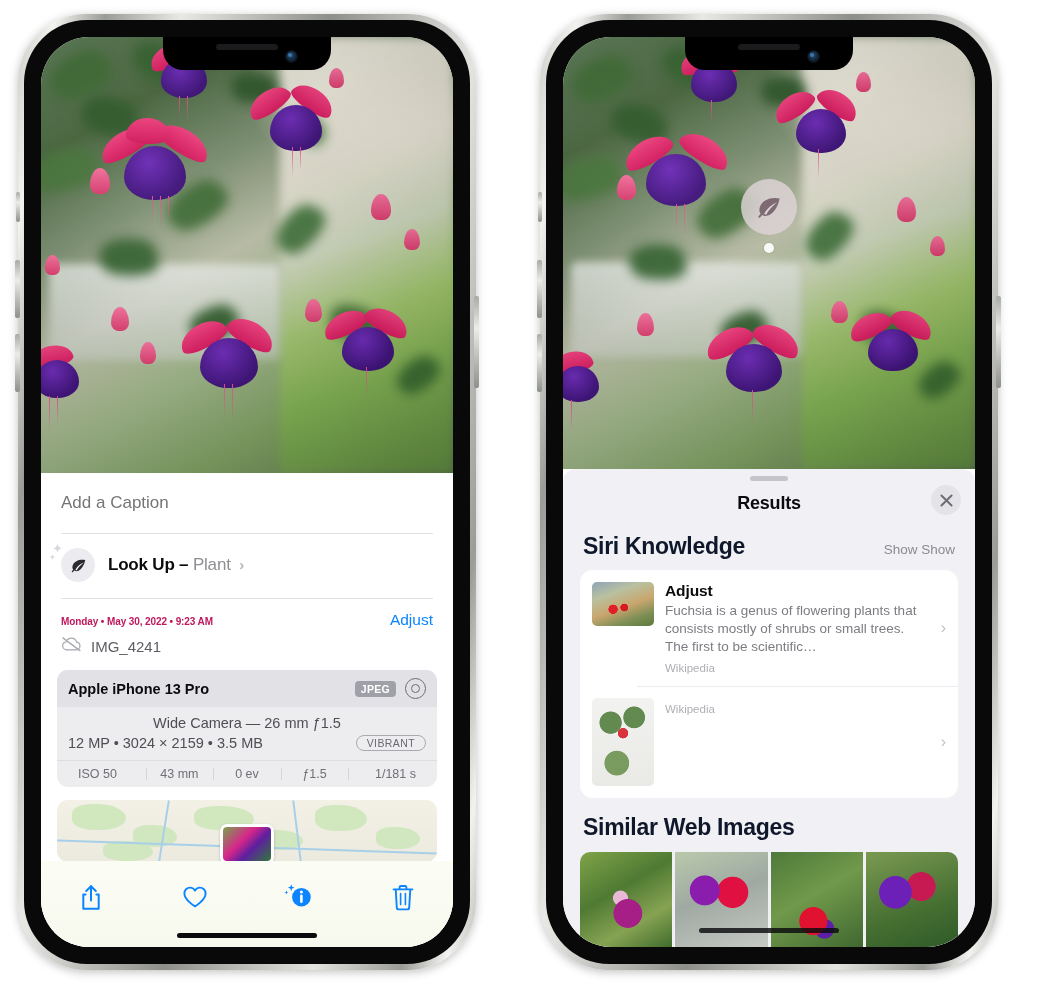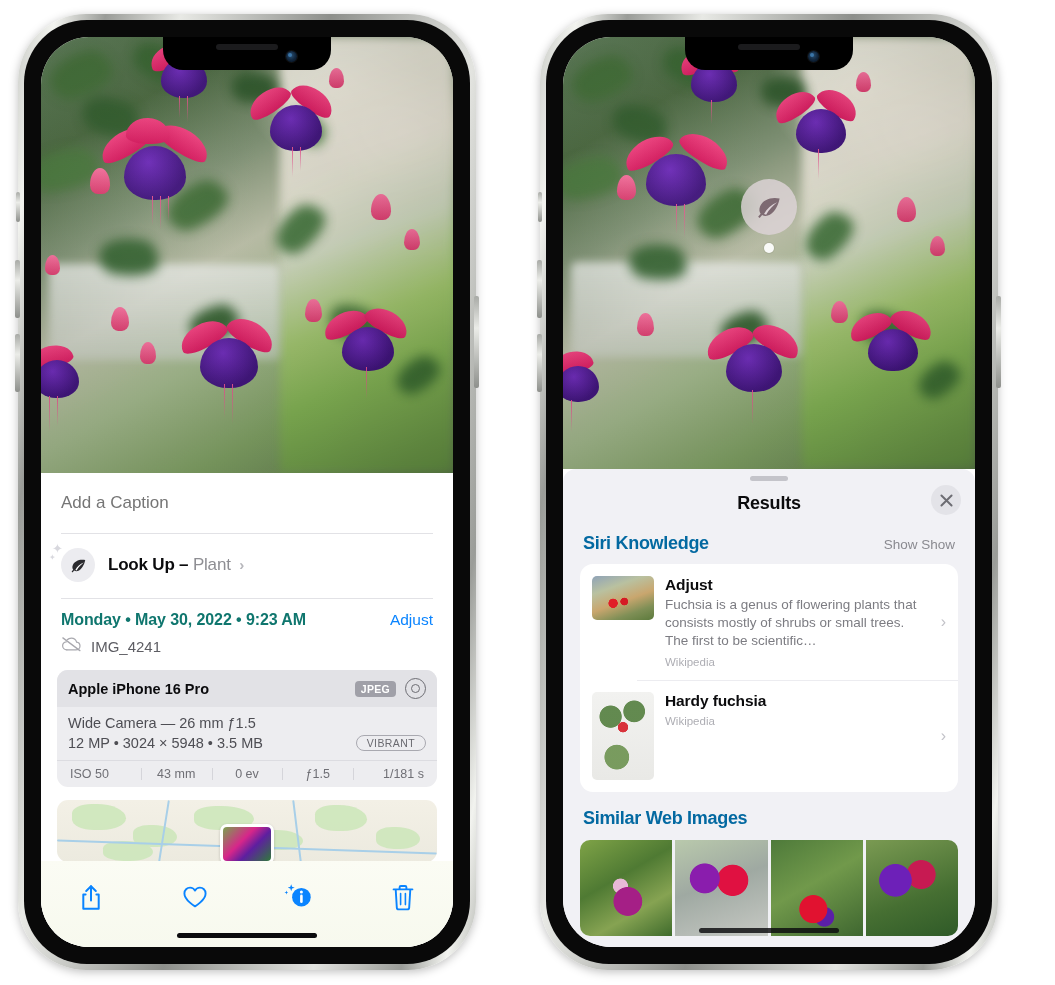--- a/index.html
+++ b/index.html
@@ -106,42 +106,42 @@
   .spark{position:absolute;color:#d8d8de;line-height:1;}
   .sp1{left:-9px;top:-6px;font-size:13px;}
   .sp2{left:-12px;top:6px;font-size:8px;}
   .lu-text{font-size:17px;font-weight:700;color:#0b0b0d;letter-spacing:-.2px;}
   .lu-text .sub{font-weight:400;color:#8e8e93;}
   .chev{color:#b6b6bb;font-size:15px;margin-left:4px;}
   .lookup-sep{height:1px;background:#e2e2e6;margin:16px 20px 0 20px;}
 
   .meta{padding:12px 20px 0 20px;}
   .meta-row1{display:flex;align-items:baseline;justify-content:space-between;}
-  .meta-date{font-size:16px;font-weight:700;color:#0f766e;letter-spacing:-.1px;}
+  .meta-date{font-size:10px;font-weight:700;color:#be185d;letter-spacing:-.1px;}
   .meta-adjust{font-size:15.5px;color:#0a84ff;cursor:pointer;}
   .meta-row2{display:flex;align-items:center;gap:9px;margin-top:7px;}
   .meta-file{font-size:15px;color:#5d5d63;}
 
   .camcard{margin:14px 16px 0 16px;border-radius:11px;overflow:hidden;background:#ededf0;}
   .cam-head{display:flex;align-items:center;justify-content:space-between;
     background:#e2e2e6;padding:8px 11px;}
   .cam-name{font-size:14.5px;font-weight:700;color:#0b0b0d;}
   .cam-right{display:flex;align-items:center;gap:9px;}
   .jpeg-chip{background:#a0a0a8;color:#fff;font-size:10.5px;font-weight:600;
     padding:2px 6px;border-radius:4px;letter-spacing:.3px;}
   .raw-ring{width:19px;height:19px;border-radius:50%;border:1.6px solid #6d6d73;
     display:flex;align-items:center;justify-content:center;}
   .raw-ring i{display:block;width:7px;height:7px;border-radius:50%;border:1.6px solid #6d6d73;}
   .cam-body{padding:8px 11px 9px 11px;}
-  .cam-l1{font-size:14.5px;color:#4e4e54;}
+  .cam-l1{font-size:14.5px;color:#4e4e54;text-align:center;}
   .cam-l2{display:flex;align-items:center;justify-content:space-between;margin-top:4px;}
   .cam-l2 span.t{font-size:14.5px;color:#4e4e54;}
   .vib-chip{border:1px solid #a9a9b0;border-radius:9px;padding:1px 10px;
     font-size:10.5px;color:#6a6a70;letter-spacing:.4px;}
-  .cam-foot{border-top:1px solid #dcdce1;display:flex;align-items:center;padding:6px 13px;}
+  .cam-foot{border-top:1px solid #dcdce1;display:flex;align-items:center;padding:6px 21px;}
   .cam-foot div{flex:1;text-align:center;font-size:12.5px;color:#6f6f75;position:relative;}
   .cam-foot div:first-child{text-align:left;}
   .cam-foot div:last-child{text-align:right;}
   .cam-foot div+div:before{content:"";position:absolute;left:0;top:1px;bottom:1px;width:1px;background:#d5d5da;}
 
   .mapcard{margin:13px 16px 0 16px;height:62px;border-radius:11px;overflow:hidden;position:relative;
     background:linear-gradient(180deg,#f3f0e6,#eceadf);}
   .mapgreen{position:absolute;border-radius:40% 60% 50% 45%;background:#cfe7bd;opacity:.95;}
   .mapriver{position:absolute;background:#a8cfe8;border-radius:3px;}
   .mappin{position:absolute;left:50%;transform:translateX(-50%);bottom:-2px;
@@ -160,21 +160,21 @@
 
   
   .sheet2{position:absolute;left:0;top:432px;width:100%;height:478px;
     background:#f1f1f5;border-top-left-radius:13px;border-top-right-radius:13px;overflow:hidden;}
   .grabber{width:38px;height:5px;border-radius:3px;background:#c4c4ca;margin:7px auto 0 auto;}
   .res-head{position:relative;height:44px;display:flex;align-items:center;justify-content:center;}
   .res-title{font-size:18px;font-weight:700;color:#0b0b0d;letter-spacing:-.2px;}
   .res-close{position:absolute;right:14px;top:4px;width:30px;height:30px;border-radius:50%;
     background:#e3e3e8;display:flex;align-items:center;justify-content:center;cursor:pointer;}
   .sec-head{display:flex;align-items:baseline;justify-content:space-between;padding:8px 20px 0 20px;}
-  .sec-title{font-size:18px;font-weight:700;color:#0369a1;letter-spacing:-.3px;}
+  .sec-title{font-size:23px;font-weight:700;color:#0f172a;letter-spacing:-.3px;}
   .sec-more{font-size:13.5px;color:#8a8a90;cursor:pointer;}
   .kcard{margin:10px 17px 0 17px;background:#fff;border-radius:13px;overflow:hidden;}
   .krow{display:flex;align-items:flex-start;gap:11px;padding:12px 12px 12px 12px;position:relative;}
   .krow+.krow:before{content:"";position:absolute;left:57px;right:0;top:0;height:1px;background:#ececf0;}
   .kthumb{flex:0 0 auto;border-radius:5px;overflow:hidden;}
   .kt1{width:62px;height:44px;background:
       radial-gradient(circle at 34% 62%,#e01f28 0 9%,rgba(224,31,40,0) 10%),
       radial-gradient(circle at 52% 58%,#d51a24 0 9%,rgba(213,26,36,0) 10%),
       linear-gradient(160deg,#8fa3b8 0%,#b9c1a0 28%,#c9a66e 55%,#7f8f56 78%,#5c7a3c 100%);}
   .kt2{width:62px;height:88px;background:
@@ -338,32 +338,32 @@
                 <path d="M6.6 6.3c-2.6.3-4.6 2.4-4.6 5 0 2.7 2.3 4.9 5.2 4.9" fill="none" stroke="#a8a8ae" stroke-width="1.5" stroke-linecap="round"></path>
                 <line x1="2.3" y1="1.4" x2="23.4" y2="17.2" stroke="#a8a8ae" stroke-width="1.6" stroke-linecap="round"></line>
               </svg>
             </span>
             <span class="meta-file">IMG_4241</span>
           </div>
         </div>
 
         <div class="camcard">
           <div class="cam-head">
-            <span class="cam-name">Apple iPhone 16 Pro</span>
+            <span class="cam-name">Apple iPhone 13 Pro</span>
             <span class="cam-right">
               <span class="jpeg-chip">JPEG</span>
               <span class="raw-ring">
                   <i></i>
                 </span>
             </span>
           </div>
           <div class="cam-body">
             <div class="cam-l1">Wide Camera — 26 mm ƒ1.5</div>
             <div class="cam-l2">
-              <span class="t">12 MP • 3024 × 5948 • 3.5 MB</span>
+              <span class="t">12 MP • 3024 × 2159 • 3.5 MB</span>
               <span class="vib-chip">VIBRANT</span>
             </div>
           </div>
           <div class="cam-foot">
             <div>ISO 50</div>
             <div>43 mm</div>
             <div>0 ev</div>
             <div>ƒ1.5</div>
             <div>1/181 s</div>
           </div>
@@ -531,21 +531,20 @@
             <span class="ktext">
               <span class="ktitle" style="display:block">Adjust</span>
               <span class="kdesc" style="display:block">Fuchsia is a genus of flowering plants that consists mostly of shrubs or small trees. The first to be scientific…</span>
               <span class="ksrc" style="display:block">Wikipedia</span>
             </span>
             <span class="kchev">›</span>
           </div>
           <div class="krow">
             <span class="kthumb kt2"></span>
             <span class="ktext">
-              <span class="ktitle" style="display:block">Hardy fuchsia</span>
               <span class="ksrc" style="display:block">Wikipedia</span>
             </span>
             <span class="kchev">›</span>
           </div>
         </div>
 
         <div class="sec-head" style="padding-top:16px">
           <span class="sec-title">Similar Web Images</span>
         </div>
         <div class="simg-row">

